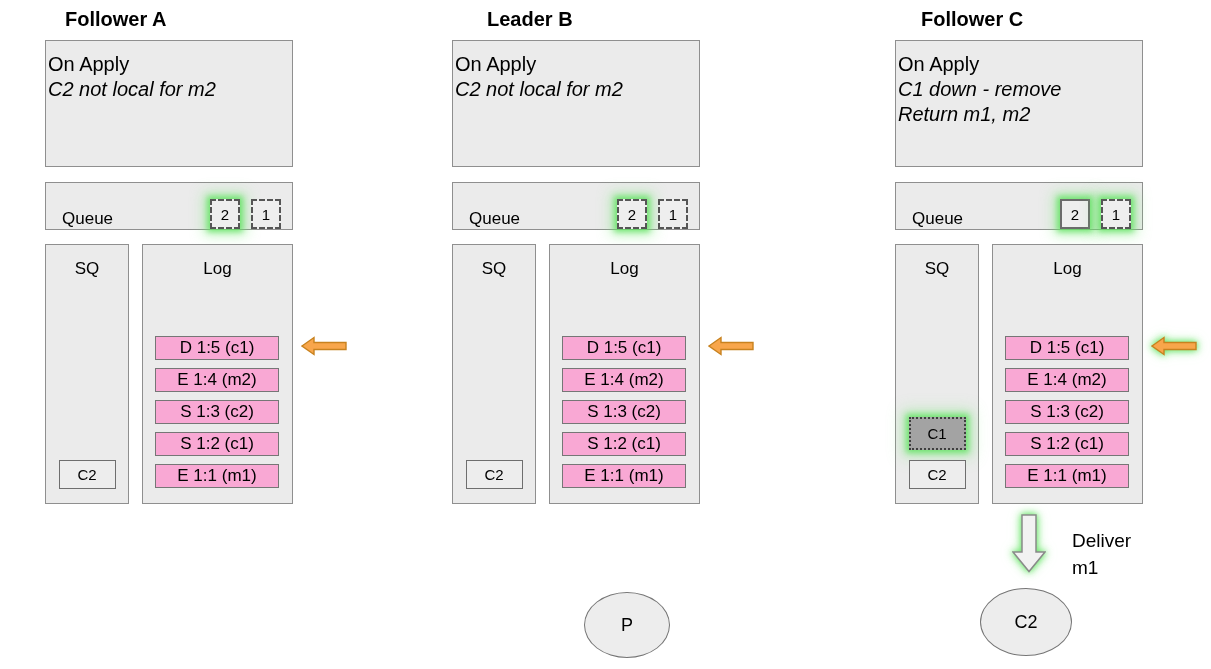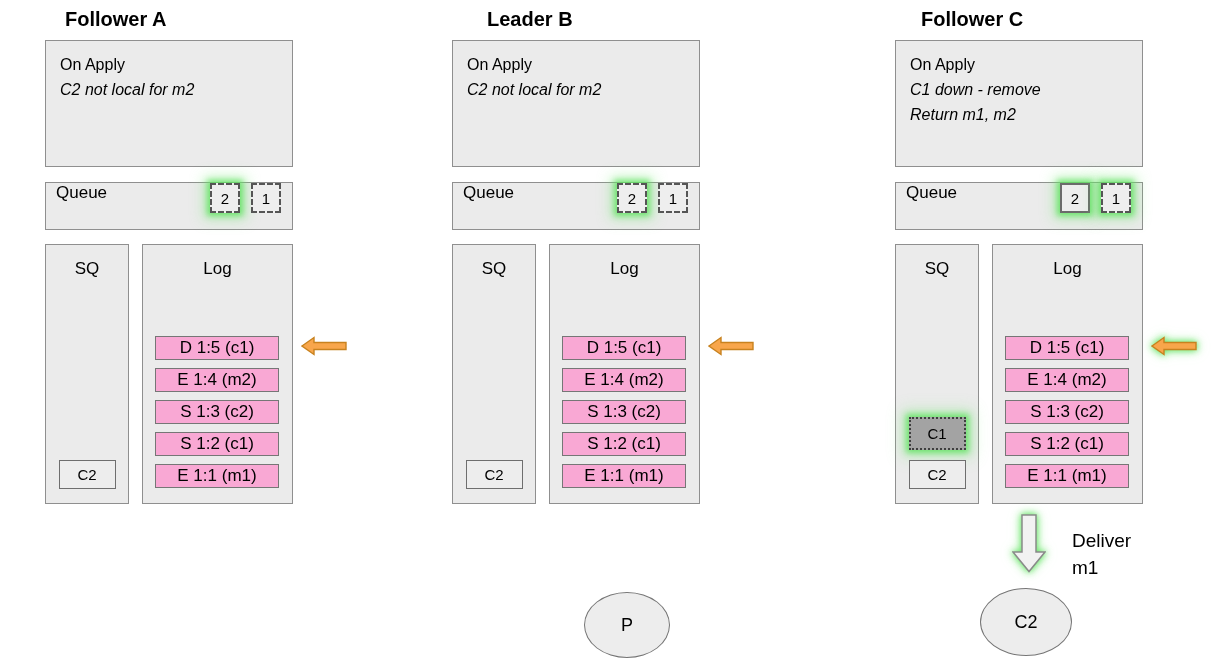--- a/index.html
+++ b/index.html
@@ -12,24 +12,24 @@
   .n1 { left:452px; }
   .n2 { left:895px; }
 
   .title { position:absolute; top:8px; font-size:20px; font-weight:700; white-space:nowrap; }
   .n0 .title { left:20px; }
   .n1 .title { left:35px; }
   .n2 .title { left:26px; }
 
   .box { position:absolute; background:#ebebeb; border:1.5px solid #8f8f8f; }
 
-  .onapply { left:0; top:40px; width:248px; height:127px; padding:11px 14px; font-size:16px; line-height:25px; }
+  .onapply { left:0; top:40px; width:248px; height:127px; padding:11px 2px; font-size:20px; line-height:25px; }
   .onapply .note { font-style:italic; }
 
-  .queue { left:0; top:182px; width:248px; height:48px; display:flex; align-items:flex-start; padding:0 11px 0 10px; font-size:17px; }
+  .queue { left:0; top:182px; width:248px; height:48px; display:flex; align-items:flex-end; padding:0 11px 0 16px; font-size:17px; }
   .queue-label { flex:1 1 auto; }
   .queue-items { display:flex; gap:11px; }
   .qitem { width:30px; height:30px; display:flex; align-items:center; justify-content:center; font-size:15px; background:#eeeeee; }
   .qitem.dashed { border:2px dashed #555; }
   .qitem.solid  { border:2px solid #6b6b6b; }
   .glow { box-shadow:0 0 6px 3px rgba(96,226,96,0.85), 0 0 14px 7px rgba(120,235,120,0.35); }
 
   .sq  { left:0;    top:244px; width:84px;  height:260px; }
   .log { left:97px; top:244px; width:151px; height:260px; }
   .panel-label { position:absolute; top:14px; left:0; width:100%; text-align:center; font-size:17px; }

